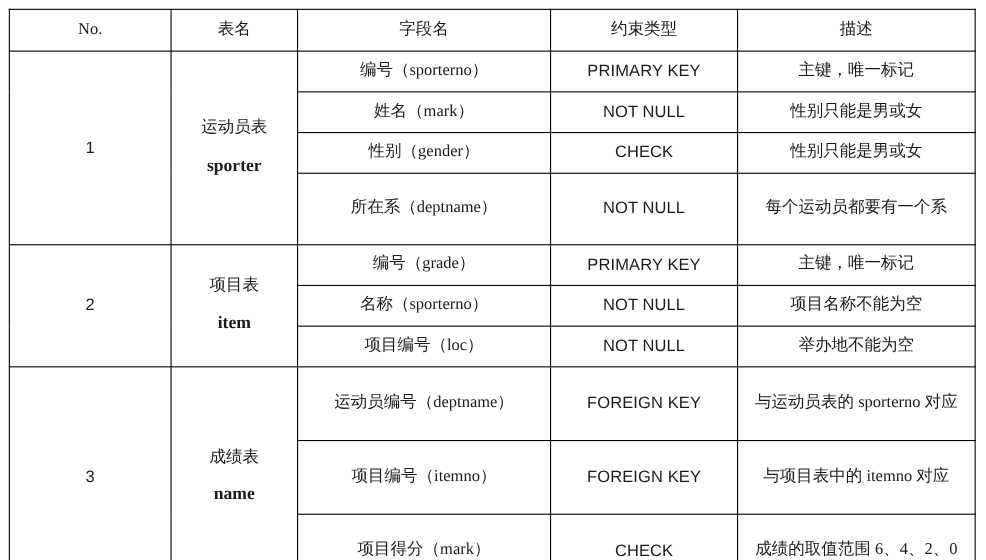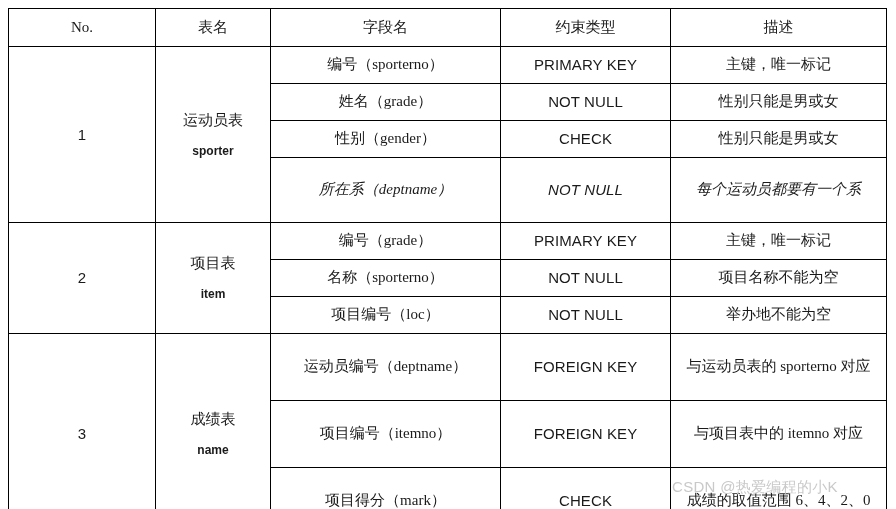--- a/index.html
+++ b/index.html
@@ -57,39 +57,39 @@
 
   
   .group-no {
     font-family: "Liberation Sans", "DejaVu Sans", sans-serif;
     font-size: 14px;
     font-weight: bold;
   }
   .tbl-name-cn { display: block; }
   .tbl-name-en {
     display: block;
-    font-family: Liberation Sans, sans-serif;
-    font-size: 12px;
+    font-family: Liberation Serif, serif;
+    font-size: 16px;
     font-weight: bold;
     margin-top: 10px;
   }
 
   
   .ctype {
     font-family: "Liberation Sans", "DejaVu Sans", sans-serif;
     font-size: 13.5px;
     font-weight: bold;
     letter-spacing: .1px;
   }
 
   .desc { line-height: 1.75; }
 
   
   .r-h34 td { height: 32px; }
-  .r-h62 td { height: 60px; font-style: italic; }
+  .r-h62 td { height: 60px; }
   .r-h64 td { height: 62px; }
 
   
   #watermark {
     position: absolute;
     left: 672px;
     top: 478px;
     font-family: "Liberation Sans", "DejaVu Sans", sans-serif;
     font-size: 15px;
     color: #c9c9c9;
@@ -126,21 +126,21 @@
         <td class="group-no" rowspan="4">1</td>
         <td rowspan="4">
           <span class="tbl-name-cn">运动员表</span>
           <span class="tbl-name-en">sporter</span>
         </td>
         <td>编号（sporterno）</td>
         <td class="ctype">PRIMARY KEY</td>
         <td class="desc">主键，唯一标记</td>
       </tr>
       <tr class="r-h34">
-        <td>姓名（grade）</td>
+        <td>姓名（mark）</td>
         <td class="ctype">NOT NULL</td>
         <td class="desc">性别只能是男或女</td>
       </tr>
       <tr class="r-h34">
         <td>性别（gender）</td>
         <td class="ctype">CHECK</td>
         <td class="desc">性别只能是男或女</td>
       </tr>
       <tr class="r-h62">
         <td>所在系（deptname）</td>
@@ -186,15 +186,14 @@
       </tr>
       <tr class="r-h64">
         <td>项目得分（mark）</td>
         <td class="ctype">CHECK</td>
         <td class="desc">成绩的取值范围 6、4、2、0</td>
       </tr>
 
     </tbody>
   </table>
 
-  <div id="watermark">CSDN @热爱编程的小K</div>
 
 </div>
 
 </body></html>

